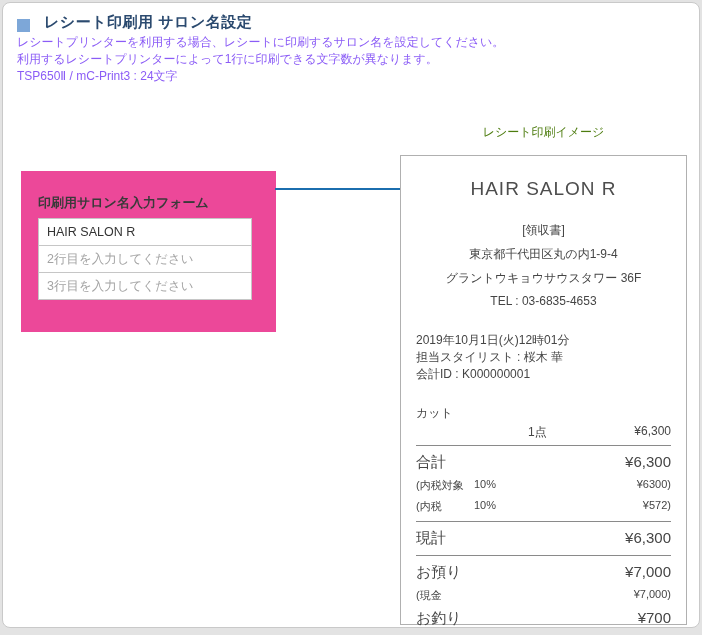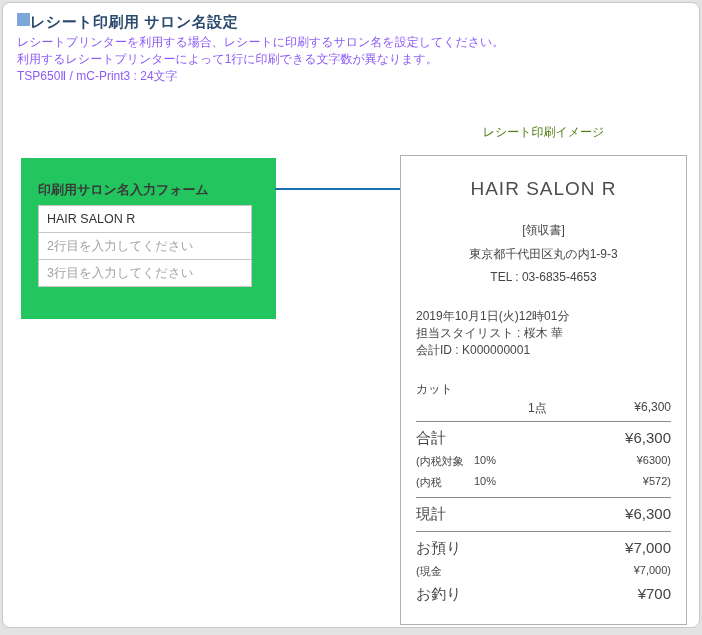--- a/index.html
+++ b/index.html
@@ -9,28 +9,28 @@
     font-family:"Liberation Sans","DejaVu Sans",sans-serif;
     color:#404040;
     position:relative;
     overflow:hidden;
   }
   .panel {
     position:absolute; left:2px; top:2px; width:698px; height:626px;
     background:#ffffff; border:1px solid #c9c9c9; border-radius:8px;
   }
   
-  .header { position:absolute; left:14px; top:10px; display:flex; align-items:flex-start; gap:0; }
+  .header { position:absolute; left:14px; top:10px; display:flex; align-items:flex-end; gap:14px; }
   .sq { width:13px; height:13px; background:#7da7d8; display:inline-block; }
   .title { font-size:15px; font-weight:bold; color:#2b4a6f; letter-spacing:.5px; }
   .desc { position:absolute; left:14px; top:31px; font-size:12px; line-height:17px; color:#8b5cf6; }
   
   .formbox {
-    position:absolute; left:18px; top:155px; width:255px; height:161px;
-    background:#22c55e;
+    position:absolute; left:18px; top:168px; width:255px; height:161px;
+    background:#ec4899;
   }
   .form-title { position:absolute; left:17px; top:23px; font-size:13px; font-weight:bold; color:#3a3a3a; }
   .inputs { position:absolute; left:17px; top:47px; width:214px; }
   .inputs input {
     display:block; width:214px; height:28px; border:1px solid #c6c6c6; background:#fff;
     font-family:"Liberation Sans","DejaVu Sans",sans-serif;
     font-size:12.5px; color:#333; padding:0 8px; margin-top:-1px; outline:none;
   }
   .inputs input:first-child { margin-top:0; }
   .inputs input::placeholder { color:#a3a3a3; opacity:1; }
@@ -88,21 +88,22 @@
 
   <div class="conn-line"></div>
   <div class="conn-bracket"></div>
   <div class="conn-dot"></div>
 
   <div class="preview-label">レシート印刷イメージ</div>
 
   <div class="receipt">
     <div class="r-name">HAIR SALON R</div>
     <div class="r-doc">[領収書]</div>
-    <div class="r-center">東京都千代田区丸の内1-9-3</div>
+    <div class="r-center">東京都千代田区丸の内1-9-4</div>
+    <div class="r-center">グラントウキョウサウスタワー 36F</div>
     <div class="r-center">TEL : 03-6835-4653</div>
 
     <div class="r-info">
       <div>2019年10月1日(火)12時01分</div>
       <div>担当スタイリスト : 桜木 華</div>
       <div>会計ID : K000000001</div>
     </div>
 
     <div class="r-item-name">カット</div>
     <div class="r-row r-item-row">

